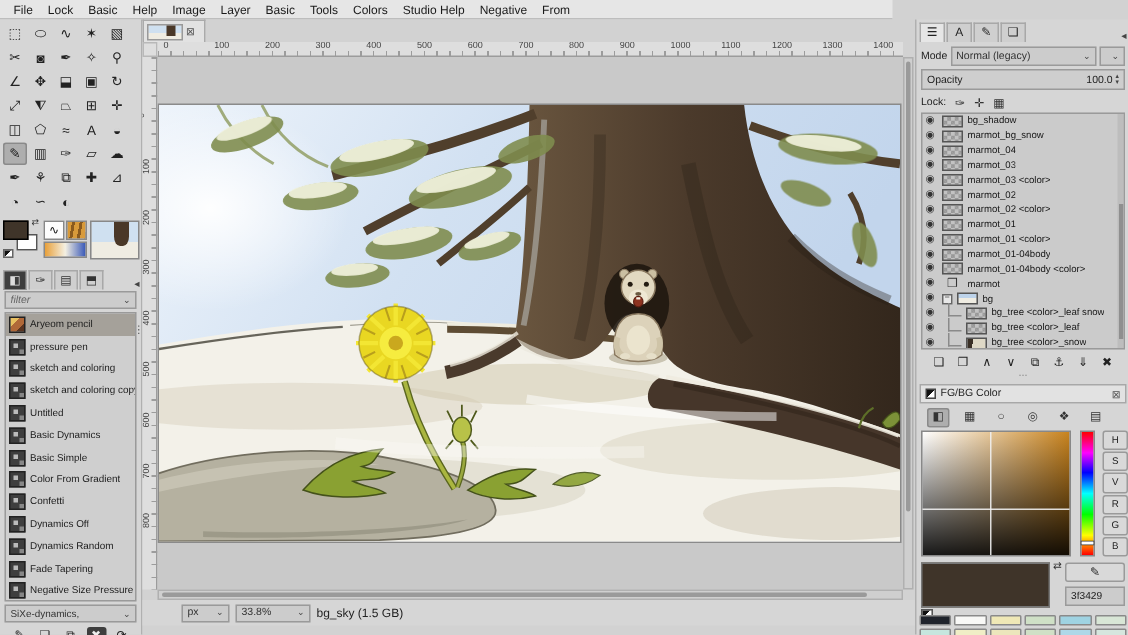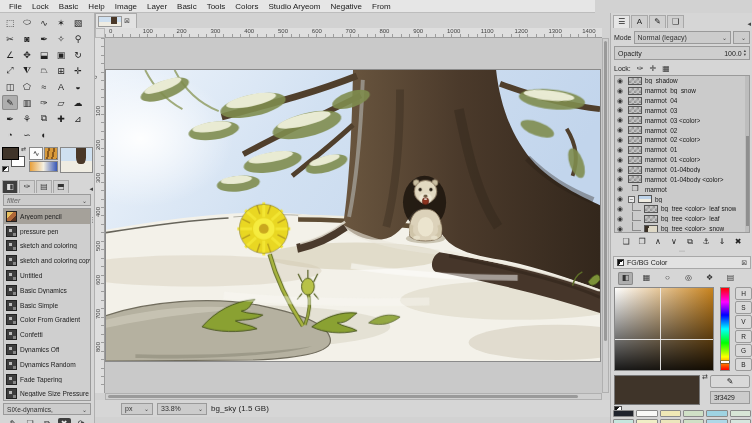--- a/index.html
+++ b/index.html
@@ -191,21 +191,21 @@
   <div class="menubar" id="menubar">
       <span class="menu-item">File</span>
       <span class="menu-item">Lock</span>
       <span class="menu-item">Basic</span>
       <span class="menu-item">Help</span>
       <span class="menu-item">Image</span>
       <span class="menu-item">Layer</span>
       <span class="menu-item">Basic</span>
       <span class="menu-item">Tools</span>
       <span class="menu-item">Colors</span>
-      <span class="menu-item">Studio Aryeom</span>
+      <span class="menu-item">Studio Help</span>
       <span class="menu-item">Negative</span>
       <span class="menu-item">From</span>
     </div>
 
   <div class="left-col">
     <div class="toolbox" id="toolbox">
         <div class="tool">⬚</div>
         <div class="tool">⬭</div>
         <div class="tool">∿</div>
         <div class="tool">✶</div>

